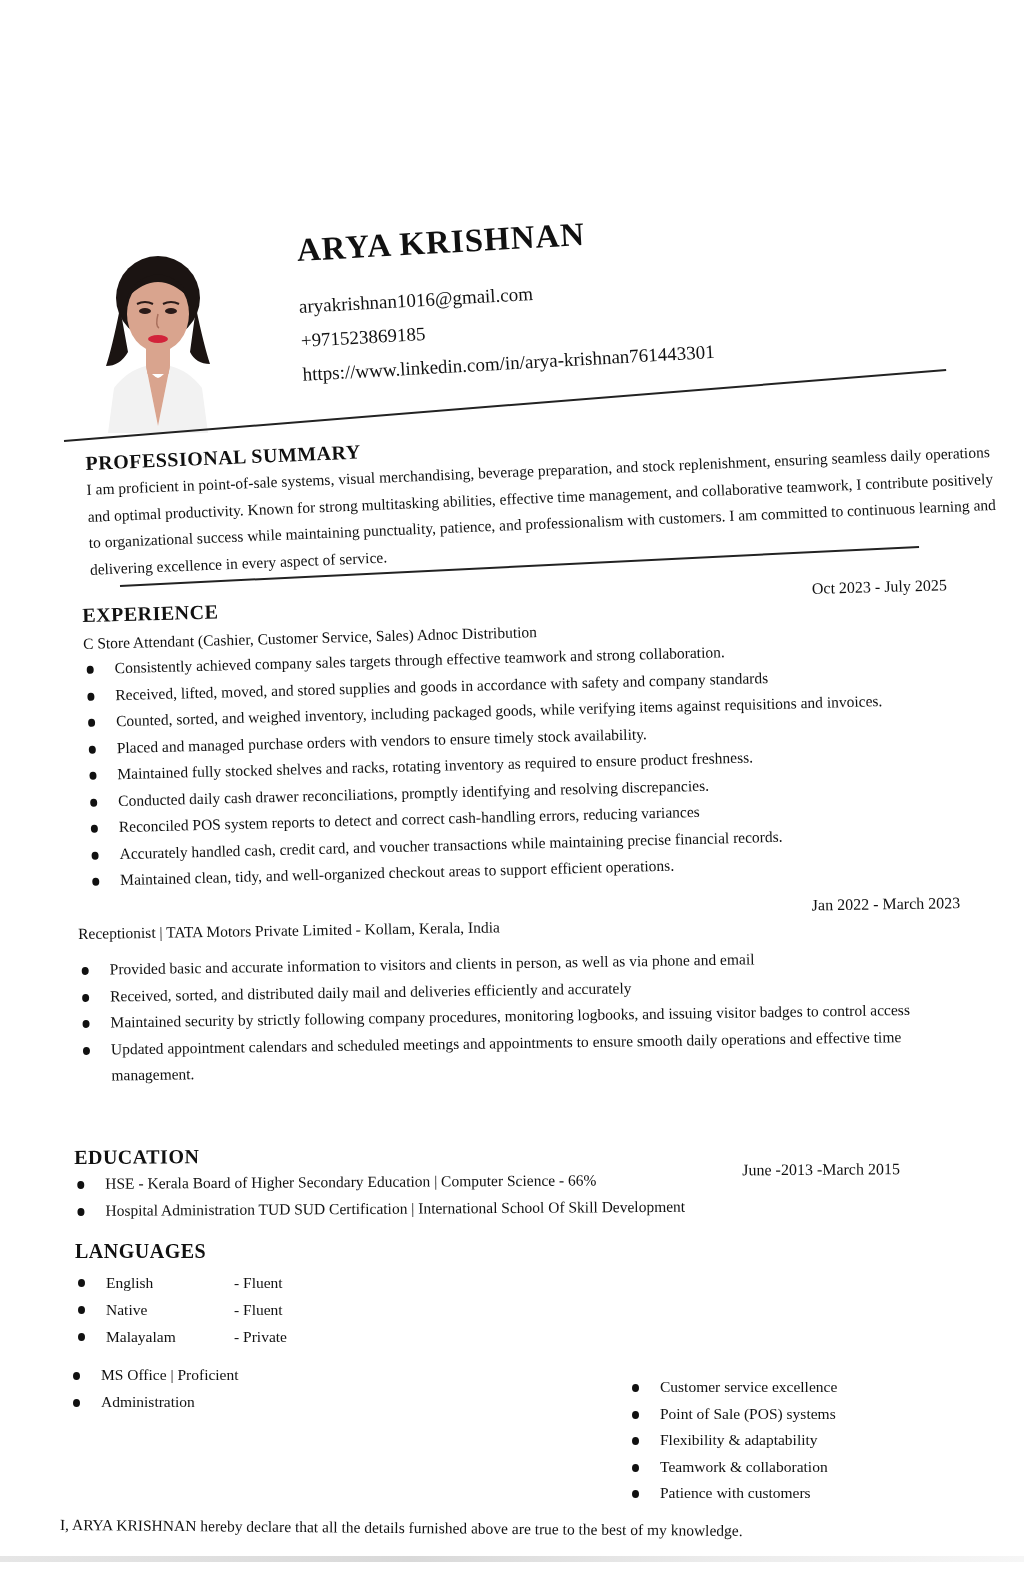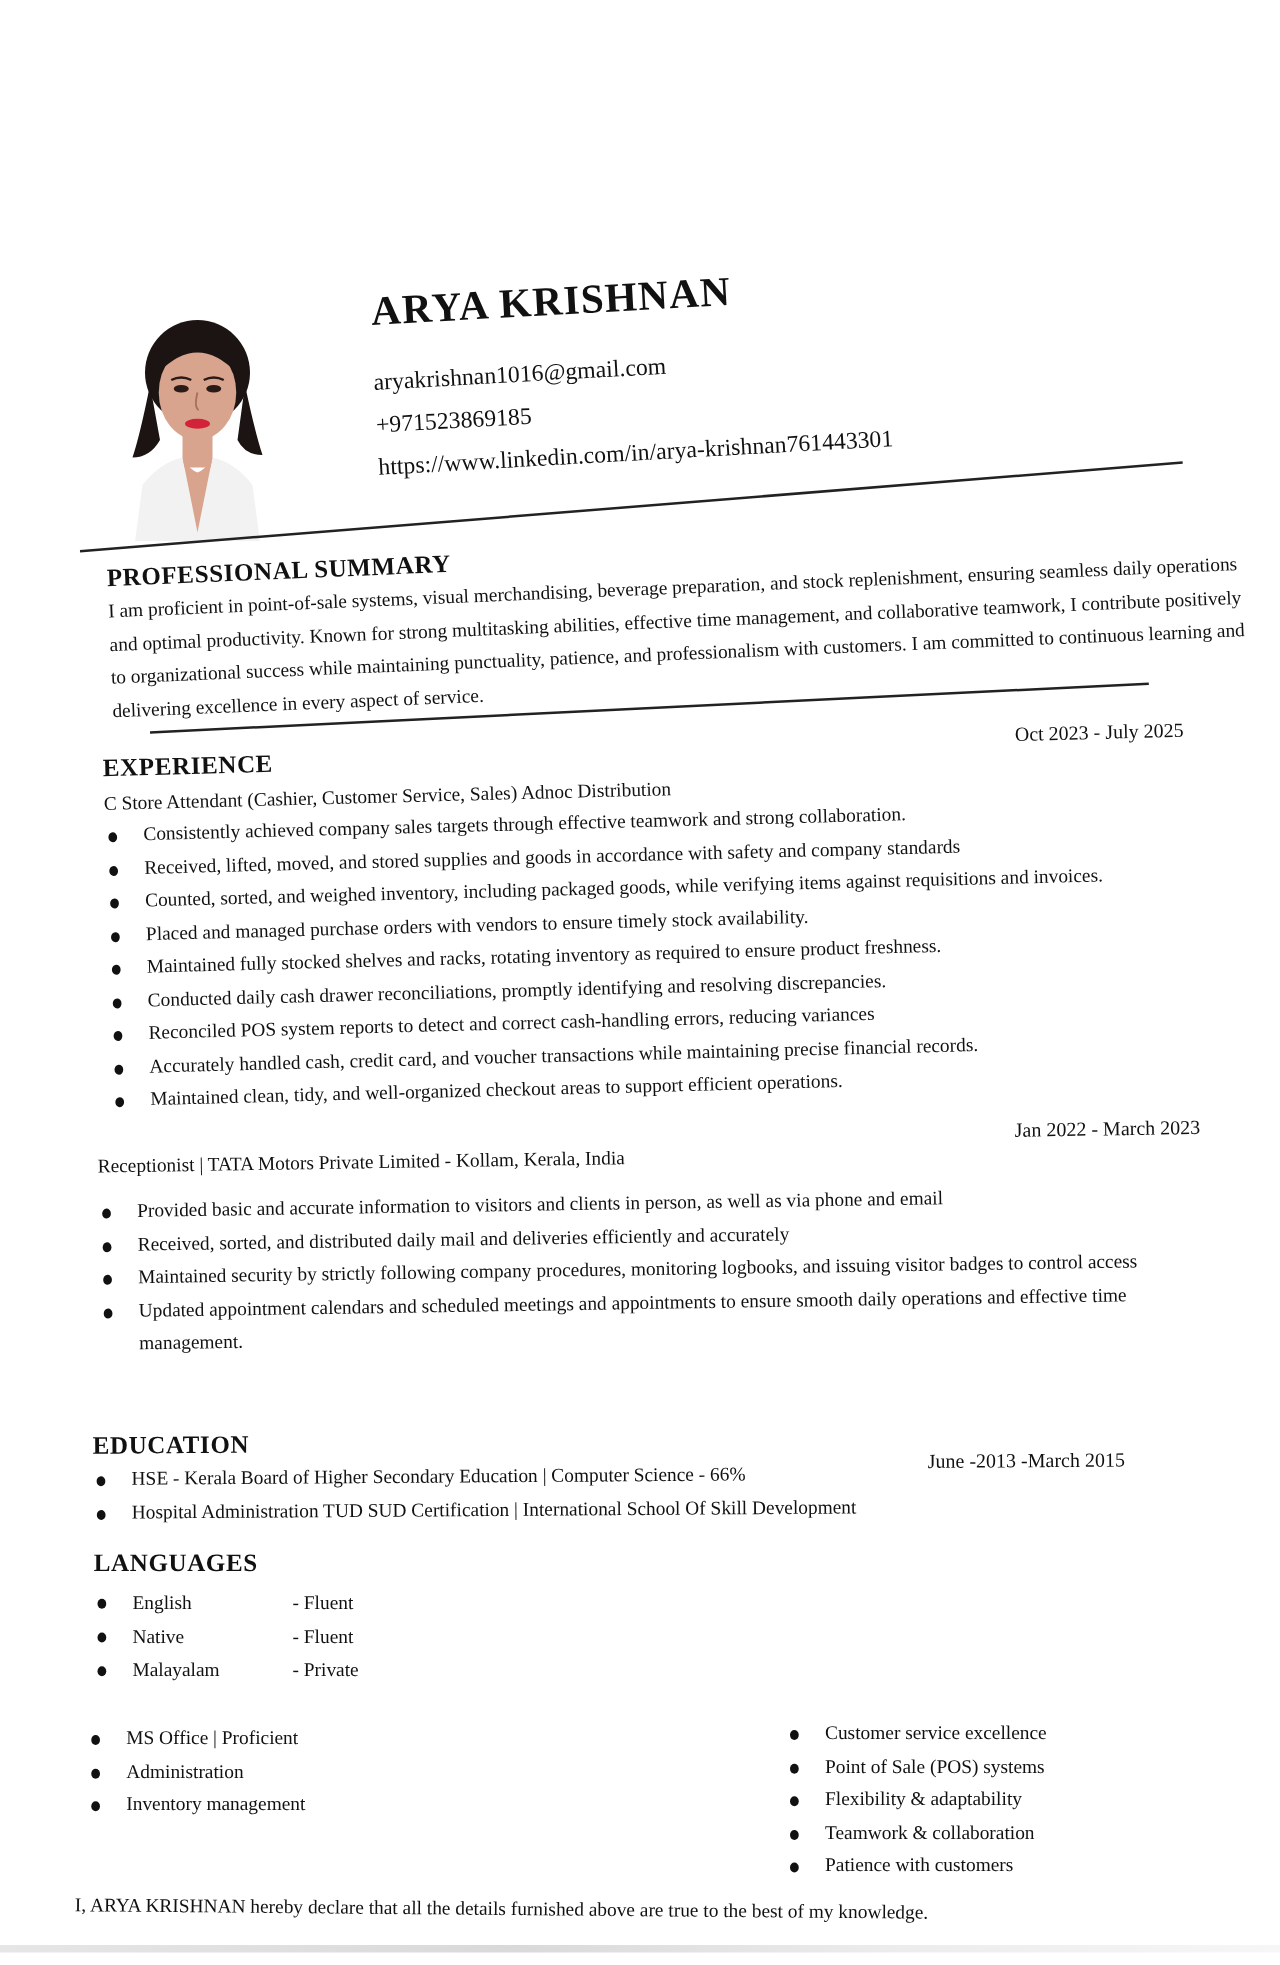--- a/index.html
+++ b/index.html
@@ -138,24 +138,23 @@
       <span>- Fluent</span>
     </div>
     <div class="lang-row">
       <span class="lang-name">Malayalam</span>
       <span>- Private</span>
     </div>
   </div>
 </div>
 
 <div class="abs" style="left:70px; top:1362px;">
-  <ul class="bl" style="margin-top:16px;">
+  <ul class="bl" style="margin-top:0px;">
     <li>MS Office | Proficient</li>
     <li>Administration</li>
-    <li>Inventory management</li>
   </ul>
 </div>
 <div class="abs" style="left:629px; top:1374px;">
   <ul class="bl skills-r">
     <li>Customer service excellence</li>
     <li>Point of Sale (POS) systems</li>
     <li>Flexibility &amp; adaptability</li>
     <li>Teamwork &amp; collaboration</li>
     <li>Patience with customers</li>
   </ul>

